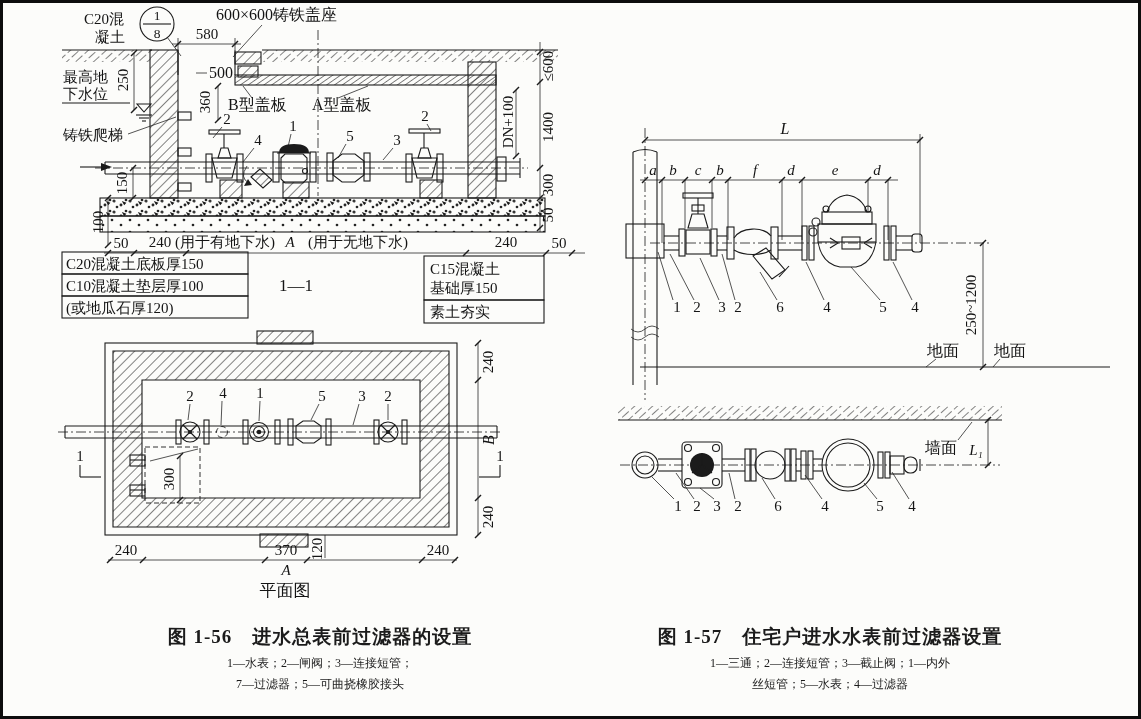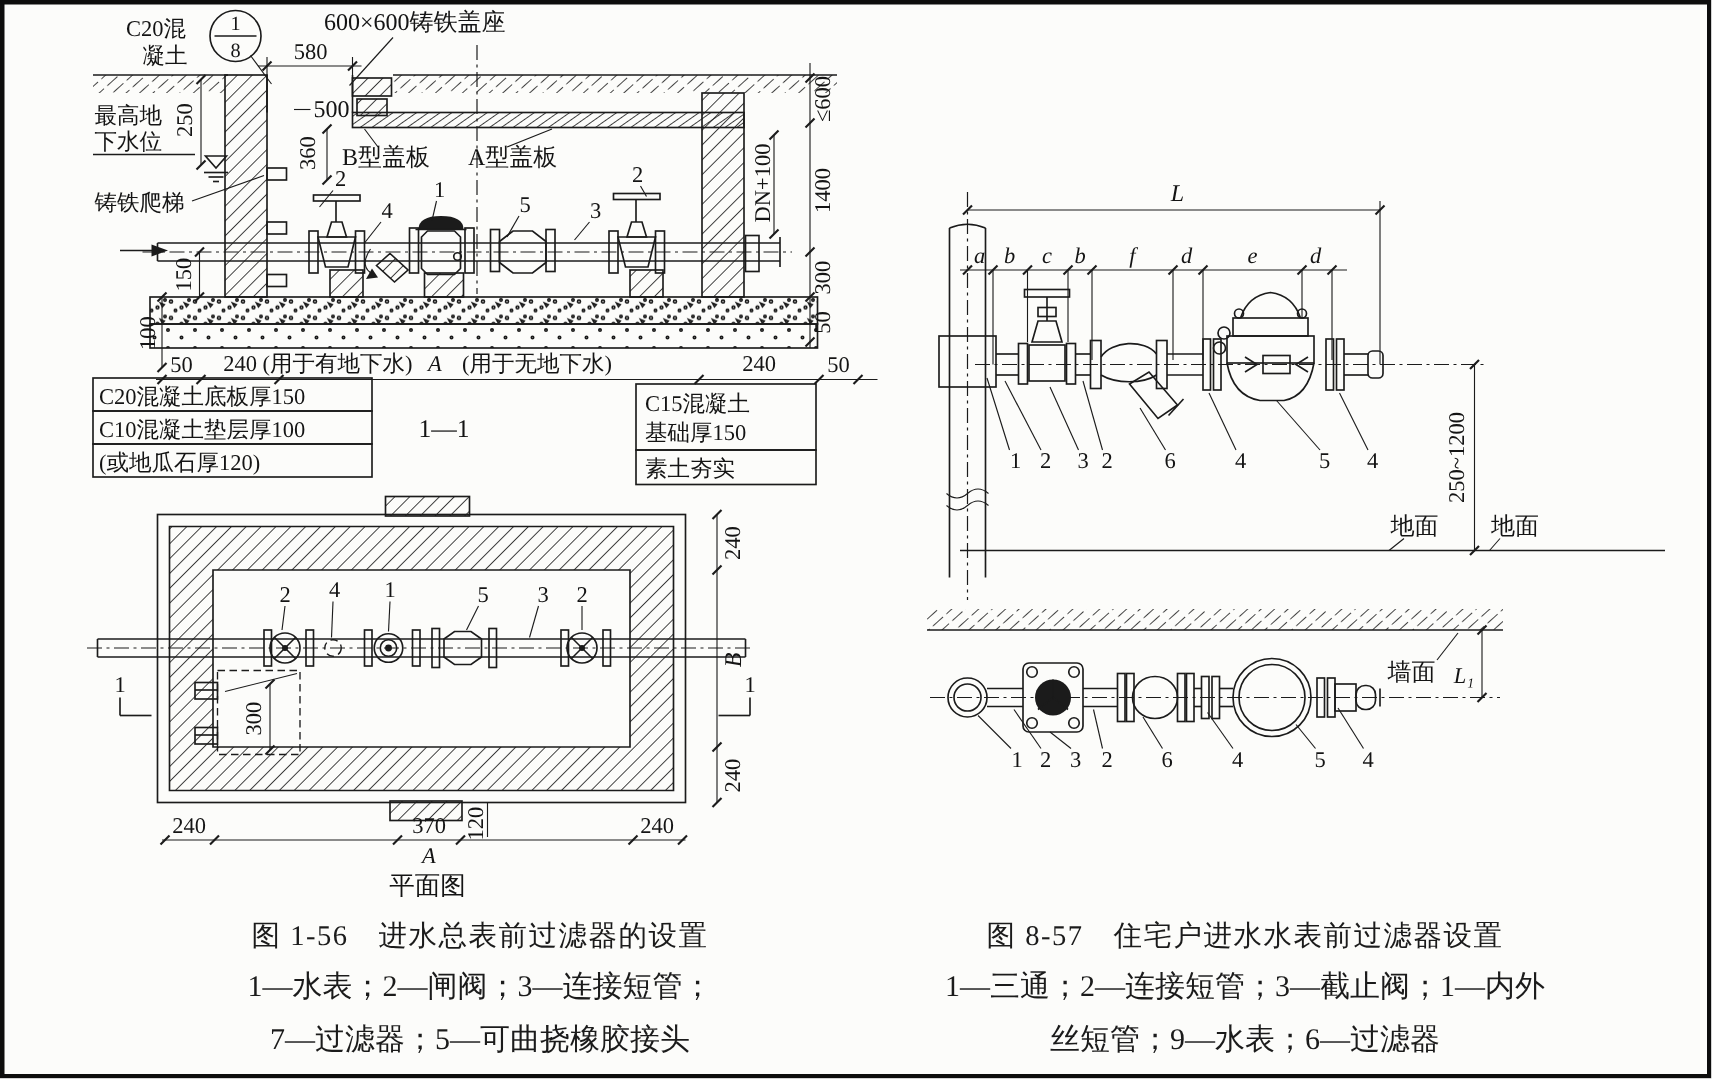--- a/index.html
+++ b/index.html
@@ -19,22 +19,22 @@
   .ghatch{fill:url(#ghatch);stroke:none;}
   .stip{fill:url(#stip);}
   .stip2{fill:url(#stip2);}
   .ink{fill:#1b1b1b;stroke:none;}
   .mid{text-anchor:middle;}
   .t14{font-size:13.5px;}
   .t16{font-size:16px;}
   .t17{font-size:17px;}
   .it{font-style:italic;}
   .cap{position:absolute;text-align:center;line-height:1.75;}
-  .cap .ttl{font-size:19px;font-weight:400;letter-spacing:1px;}
-  .cap .lg{font-size:20px;}
+  .cap .ttl{font-size:19px;font-weight:700;letter-spacing:1px;margin-top:12px;}
+  .cap .lg{font-size:12px;}
 </style>
 </head>
 <body>
 
 <div id="page">
 <svg width="1141" height="605" viewBox="0 0 1141 605">
   <defs>
     <pattern id="hatch" width="7" height="7" patternUnits="userSpaceOnUse" patternTransform="rotate(45)">
       <line x1="0" y1="0" x2="0" y2="7" stroke="#1b1b1b" stroke-width="1"></line>
     </pattern>
@@ -607,19 +607,19 @@
     </g>
   </g>
 </svg>
 
   <div class="cap" style="left:60px;top:608px;width:520px;">
     <div class="ttl">图 1-56　进水总表前过滤器的设置</div>
     <div class="lg">1—水表；2—闸阀；3—连接短管；</div>
     <div class="lg">7—过滤器；5—可曲挠橡胶接头</div>
   </div>
   <div class="cap" style="left:595px;top:608px;width:470px;">
-    <div class="ttl">图 8-57　住宅户进水水表前过滤器设置</div>
+    <div class="ttl">图 1-57　住宅户进水水表前过滤器设置</div>
     <div class="lg">1—三通；2—连接短管；3—截止阀；1—内外</div>
-    <div class="lg">丝短管；9—水表；6—过滤器</div>
+    <div class="lg">丝短管；5—水表；4—过滤器</div>
   </div>
 
   <div id="frame"></div>
 </div>
 
 </body></html>

